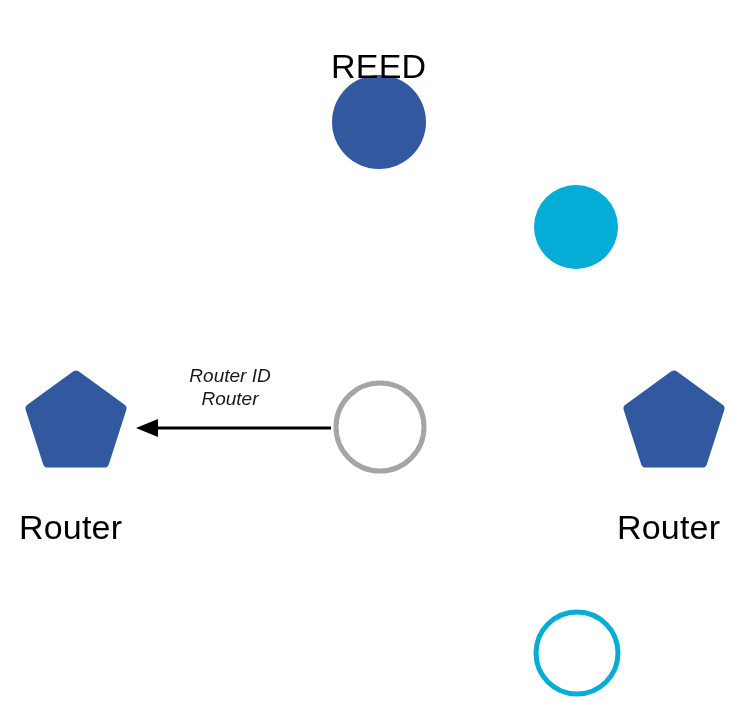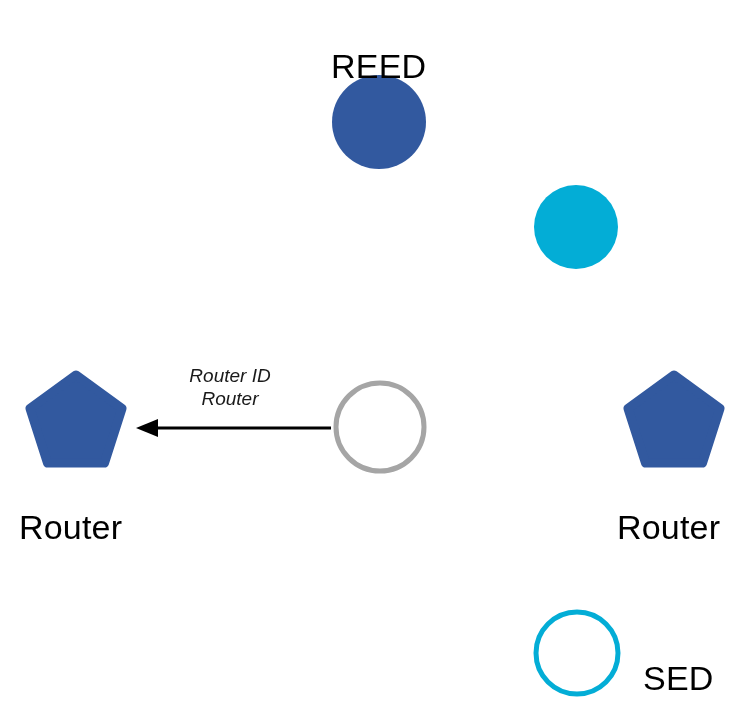--- a/index.html
+++ b/index.html
@@ -82,20 +82,19 @@
     </g>
   </svg>
 
   <div class="node-label" id="label-reed">REED</div>
 
 
   <div class="node-label" id="label-router-left">Router</div>
 
   <div class="node-label" id="label-router-right">Router</div>
 
-  <div class="node-label" id="label-sed">SED</div>
 
   <div class="edge-label" id="label-child-id-request">
     <div>Router ID</div>
     <div>Router</div>
   </div>
 
 </div>
 
 </body></html>

